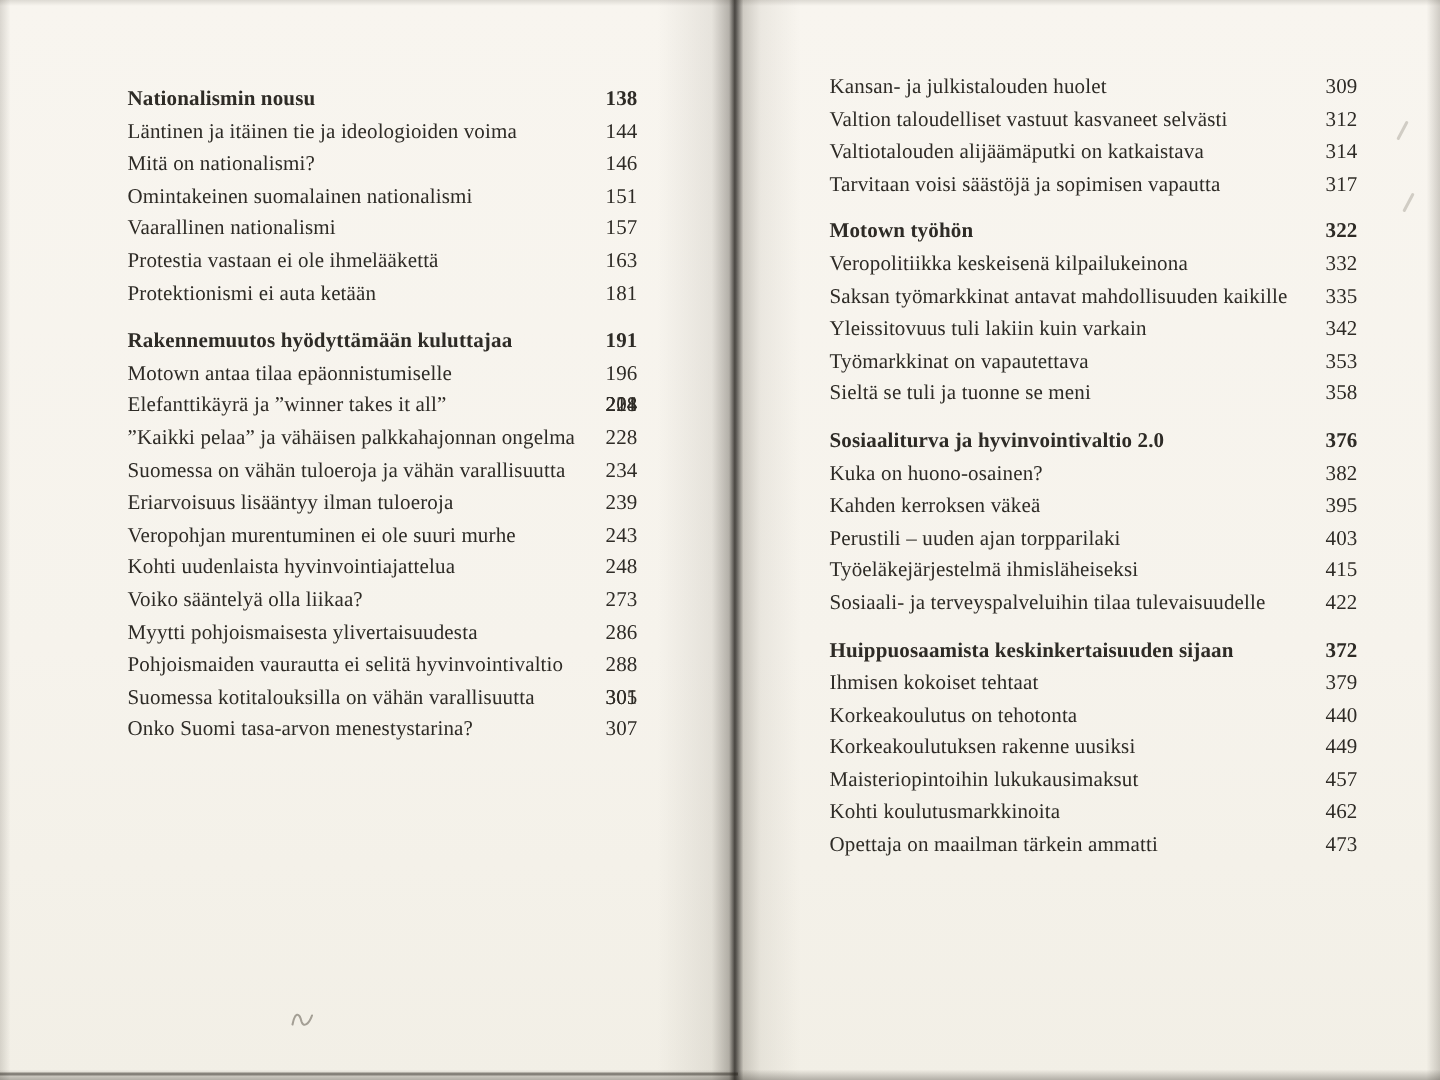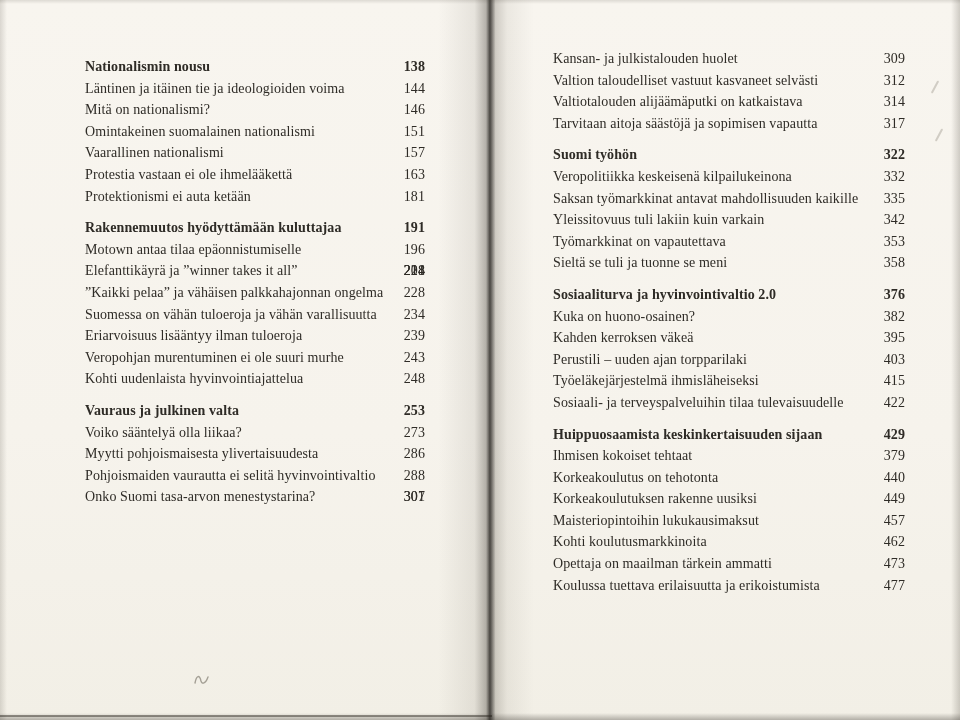--- a/index.html
+++ b/index.html
@@ -87,55 +87,54 @@
         <div class="toc-row bold"><span class="toc-label">Rakennemuutos hyödyttämään kuluttajaa</span><span class="toc-page">191</span></div>
         <div class="toc-row"><span class="toc-label">Motown antaa tilaa epäonnistumiselle</span><span class="toc-page">196</span></div>
         <div class="toc-row"><span class="toc-page">208</span></div>
         <div class="toc-row"><span class="toc-page">214</span></div>
         <div class="toc-row"><span class="toc-label">Elefanttikäyrä ja ”winner takes it all”</span><span class="toc-page">221</span></div>
         <div class="toc-row"><span class="toc-label">”Kaikki pelaa” ja vähäisen palkkahajonnan ongelma</span><span class="toc-page">228</span></div>
         <div class="toc-row"><span class="toc-label">Suomessa on vähän tuloeroja ja vähän varallisuutta</span><span class="toc-page">234</span></div>
         <div class="toc-row"><span class="toc-label">Eriarvoisuus lisääntyy ilman tuloeroja</span><span class="toc-page">239</span></div>
         <div class="toc-row"><span class="toc-label">Veropohjan murentuminen ei ole suuri murhe</span><span class="toc-page">243</span></div>
         <div class="toc-row"><span class="toc-label">Kohti uudenlaista hyvinvointiajattelua</span><span class="toc-page">248</span></div>
-        <div class="toc-row bold"><span class="toc-label">Vauraus ja julkinen valta</span><span class="toc-page">253</span></div>
         <div class="toc-row"><span class="toc-label">Voiko sääntelyä olla liikaa?</span><span class="toc-page">273</span></div>
         <div class="toc-row"><span class="toc-label">Myytti pohjoismaisesta ylivertaisuudesta</span><span class="toc-page">286</span></div>
         <div class="toc-row"><span class="toc-label">Pohjoismaiden vaurautta ei selitä hyvinvointivaltio</span><span class="toc-page">288</span></div>
         <div class="toc-row"><span class="toc-page">301</span></div>
+        <div class="toc-row"><span class="toc-label">Suomessa kotitalouksilla on vähän varallisuutta</span><span class="toc-page">305</span></div>
         <div class="toc-row"><span class="toc-label">Onko Suomi tasa-arvon menestystarina?</span><span class="toc-page">307</span></div>
       </div>
   </div>
 
   <div class="page right">
     <div class="toc" id="right-toc">
         <div class="toc-row"><span class="toc-label">Kansan- ja julkistalouden huolet</span><span class="toc-page">309</span></div>
         <div class="toc-row"><span class="toc-label">Valtion taloudelliset vastuut kasvaneet selvästi</span><span class="toc-page">312</span></div>
         <div class="toc-row"><span class="toc-label">Valtiotalouden alijäämäputki on katkaistava</span><span class="toc-page">314</span></div>
-        <div class="toc-row"><span class="toc-label">Tarvitaan aitoja säästöjä ja sopimisen vapautta</span><span class="toc-page">317</span></div>
-        <div class="toc-row bold"><span class="toc-label">Suomi työhön</span><span class="toc-page">322</span></div>
+        <div class="toc-row"><span class="toc-label">Tarvitaan voisi säästöjä ja sopimisen vapautta</span><span class="toc-page">317</span></div>
+        <div class="toc-row bold"><span class="toc-label">Motown työhön</span><span class="toc-page">322</span></div>
         <div class="toc-row"><span class="toc-label">Veropolitiikka keskeisenä kilpailukeinona</span><span class="toc-page">332</span></div>
         <div class="toc-row"><span class="toc-label">Saksan työmarkkinat antavat mahdollisuuden kaikille</span><span class="toc-page">335</span></div>
         <div class="toc-row"><span class="toc-label">Yleissitovuus tuli lakiin kuin varkain</span><span class="toc-page">342</span></div>
         <div class="toc-row"><span class="toc-label">Työmarkkinat on vapautettava</span><span class="toc-page">353</span></div>
         <div class="toc-row"><span class="toc-label">Sieltä se tuli ja tuonne se meni</span><span class="toc-page">358</span></div>
         <div class="toc-row bold"><span class="toc-label">Sosiaaliturva ja hyvinvointivaltio 2.0</span><span class="toc-page">376</span></div>
         <div class="toc-row"><span class="toc-label">Kuka on huono-osainen?</span><span class="toc-page">382</span></div>
         <div class="toc-row"><span class="toc-label">Kahden kerroksen väkeä</span><span class="toc-page">395</span></div>
         <div class="toc-row"><span class="toc-label">Perustili – uuden ajan torpparilaki</span><span class="toc-page">403</span></div>
         <div class="toc-row"><span class="toc-label">Työeläkejärjestelmä ihmisläheiseksi</span><span class="toc-page">415</span></div>
         <div class="toc-row"><span class="toc-label">Sosiaali- ja terveyspalveluihin tilaa tulevaisuudelle</span><span class="toc-page">422</span></div>
-        <div class="toc-row bold"><span class="toc-label">Huippuosaamista keskinkertaisuuden sijaan</span><span class="toc-page">429</span></div>
+        <div class="toc-row bold"><span class="toc-label">Huippuosaamista keskinkertaisuuden sijaan</span><span class="toc-page">372</span></div>
         <div class="toc-row"><span class="toc-label">Ihmisen kokoiset tehtaat</span><span class="toc-page">379</span></div>
         <div class="toc-row"><span class="toc-label">Korkeakoulutus on tehotonta</span><span class="toc-page">440</span></div>
         <div class="toc-row"><span class="toc-label">Korkeakoulutuksen rakenne uusiksi</span><span class="toc-page">449</span></div>
         <div class="toc-row"><span class="toc-label">Maisteriopintoihin lukukausimaksut</span><span class="toc-page">457</span></div>
         <div class="toc-row"><span class="toc-label">Kohti koulutusmarkkinoita</span><span class="toc-page">462</span></div>
         <div class="toc-row"><span class="toc-label">Opettaja on maailman tärkein ammatti</span><span class="toc-page">473</span></div>
-        <div class="toc-row"><span class="toc-label">Koulussa tuettava erilaisuutta ja erikoistumista</span><span class="toc-page">477</span></div>
       </div>
   </div>
 
   <div class="gutter"></div>
 
   <svg class="squiggle" width="18" height="15" viewBox="0 0 18 15">
     <path d="M2,11 C3.5,3 6.5,2.5 8,9 C9,12.5 12.5,12 15,5" fill="none" stroke="#8a857a" stroke-width="1.4" stroke-linecap="round"></path>
   </svg>
 
   <div class="pencil-tick tick-1"></div>

